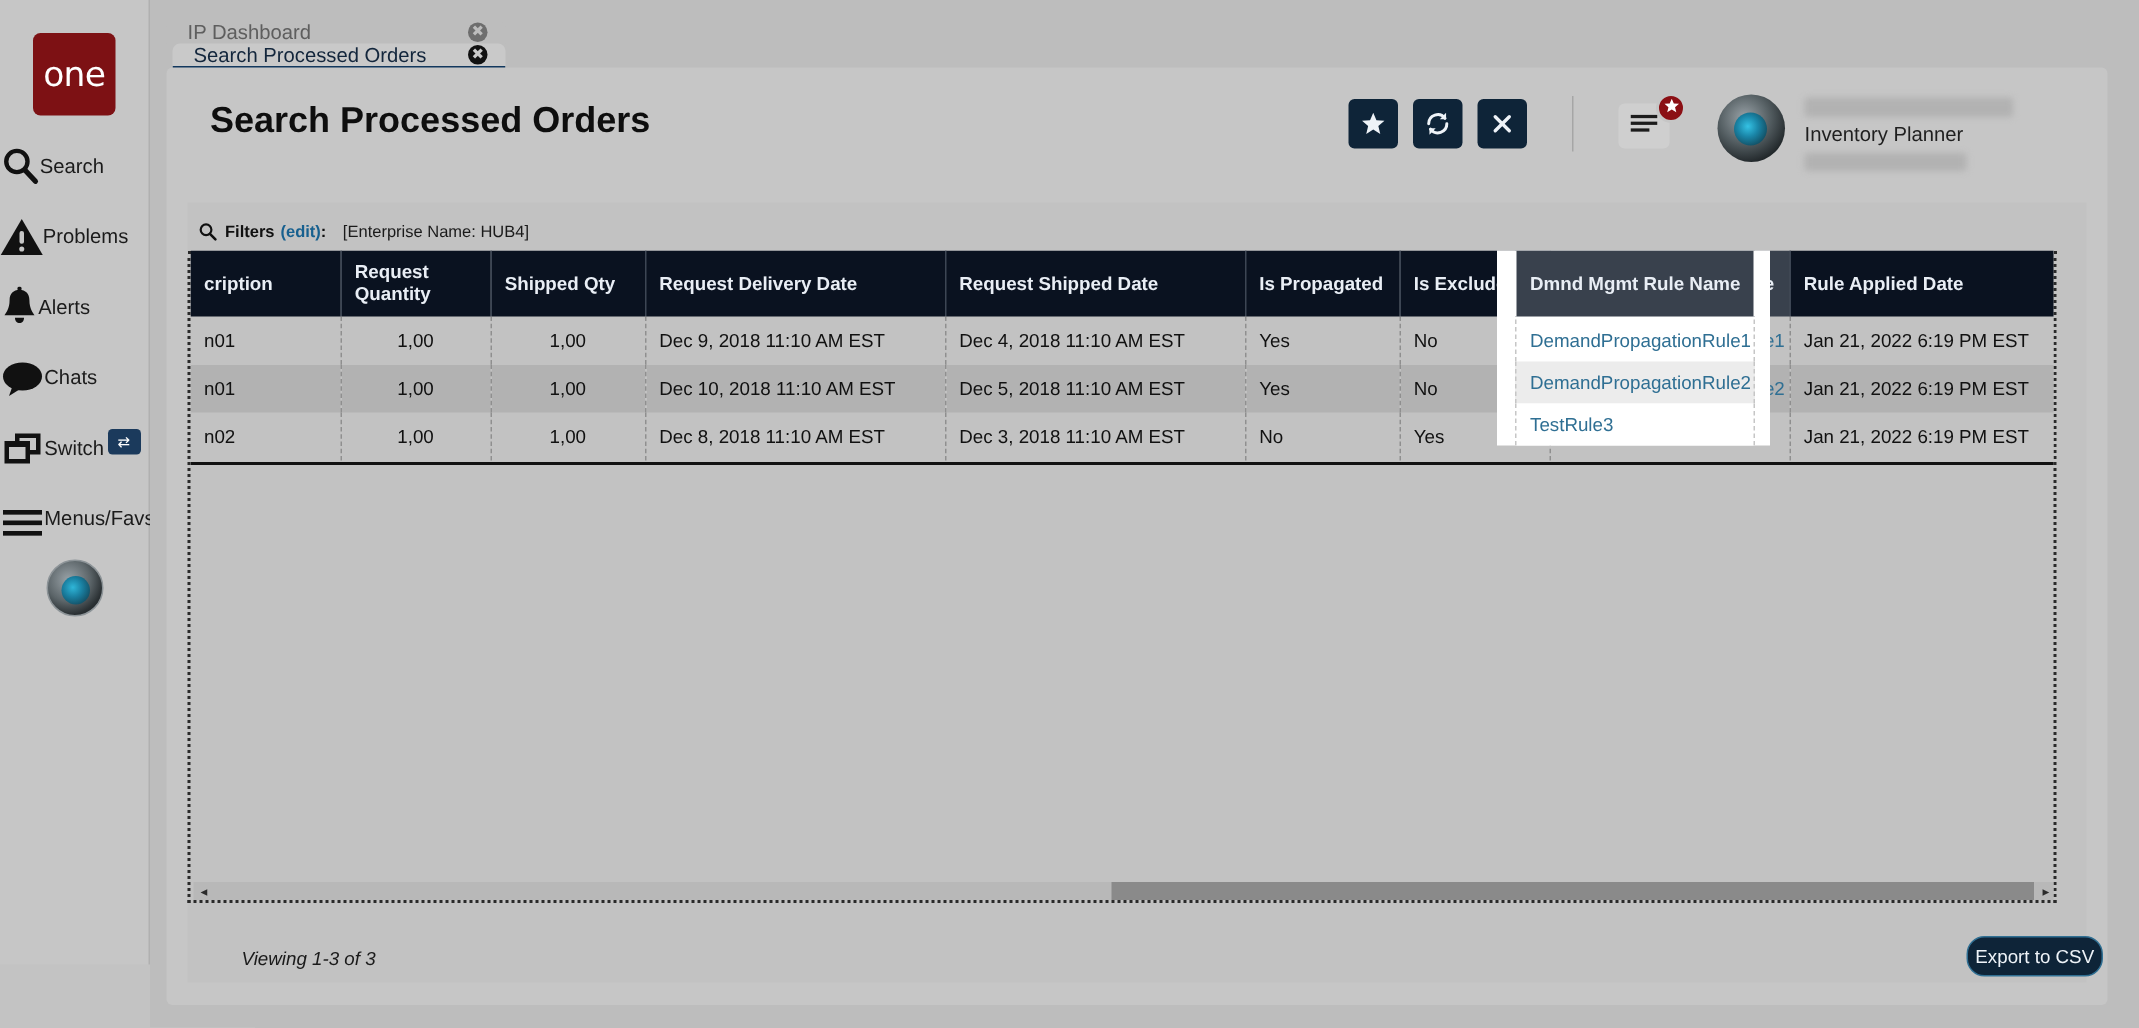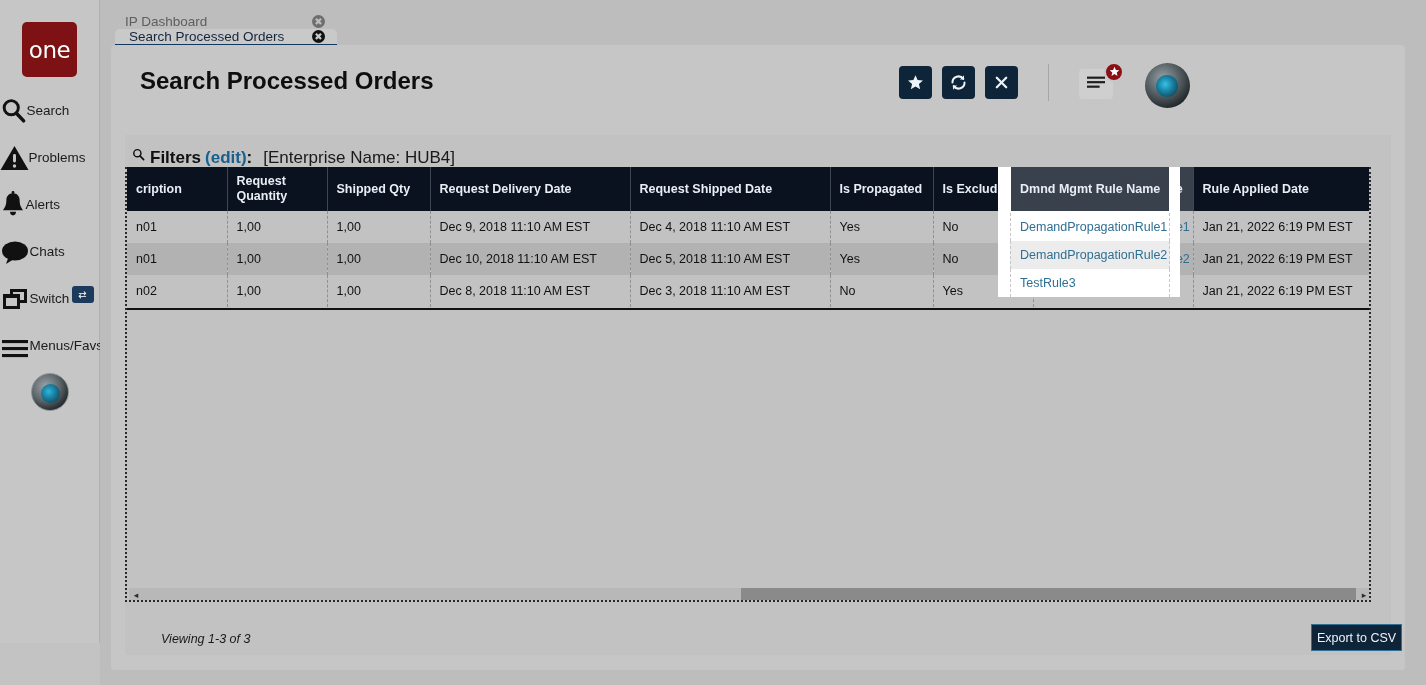--- a/index.html
+++ b/index.html
@@ -163,22 +163,22 @@
   
   #content-panel {
     position: absolute; left: 14px; top: 90px;
     width: 1266px; height: 520px;
     background: #c2c2c2;
   }
 
   
   #filters-bar {
     position: absolute; left: 7px; top: 13px;
-    display: flex; align-items: flex-start; gap: 0px;
-    font-size: 17px; white-space: nowrap;
+    display: flex; align-items: center; gap: 0px;
+    font-size: 11px; white-space: nowrap;
   }
   #filters-icon { margin-right: 5px; display: flex; align-items: center; }
   #filters-word { font-weight: bold; color: #101010; }
   #filters-edit { color: #17608f; font-weight: bold; cursor: pointer; }
   #filters-colon { font-weight: bold; color: #101010; margin-right: 11px; }
   #filters-value { color: #1a1a1a; }
 
   
   #table-wrap {
     position: absolute; left: 0px; top: 32px;
@@ -200,21 +200,21 @@
   }
   thead th.hl { background: #39414d; }
   tbody td {
     font-size: 12.5px; color: #111; height: 32px;
     padding: 0 9px; vertical-align: middle;
     border-right: 1px dashed #8f8f8f;
     white-space: nowrap; overflow: hidden;
   }
   tbody tr.odd td { background: #c2c2c2; }
   tbody tr.even td { background: #b2b2b2; }
-  tbody td.num { text-align: left; }
+  tbody td.num { text-align: center; }
   tbody td.link { color: #2f6f93; }
   #rows-underline {
     position: absolute; left: 0; top: 141px;
     width: 1246px; height: 2px; background: #111;
   }
 
   
   #col-popup {
     position: absolute; left: 871px; top: -27px;
     width: 182px; height: 157px;
@@ -250,21 +250,21 @@
 
   
   #viewing-text {
     position: absolute; left: 36px; top: 497px;
     font-size: 12.5px; color: #1a1a1a; font-style: italic;
   }
   #export-btn {
     position: absolute; left: 1186px; top: 489px;
     width: 91px; height: 27px;
     background: #0e2438; color: #eef3f8;
-    border: 1px solid #2f6f93; border-radius: 0;
+    border: 1px solid #2f6f93; border-radius: 12px;
     font-size: 12.5px; cursor: pointer;
     font-family: "Liberation Sans", sans-serif;
     display: flex; align-items: center; justify-content: center;
   }
 </style>
 </head>
 <body>
 
 <div id="left-rail">
   <div id="brand-logo">
@@ -401,20 +401,25 @@
       <div id="menus-badge">
         <span>
           <svg width="11" height="11" viewBox="0 0 20 20">
               <path d="M10 1.4 L12.5 7.2 L18.8 7.7 L14 11.8 L15.5 18 L10 14.6 L4.5 18 L6 11.8 L1.2 7.7 L7.5 7.2 Z" fill="#fff"></path>
             </svg>
         </span>
       </div>
 
       <div id="user-avatar"></div>
 
+      <div id="user-meta">
+        <div id="redact-name" class="redacted"></div>
+        <div id="user-role">Inventory Planner</div>
+        <div id="redact-org" class="redacted"></div>
+      </div>
 
     </div>
 
     <div id="content-panel">
 
       <div id="filters-bar">
         <span id="filters-icon">
           <svg width="13" height="13" viewBox="0 0 16 16">
               <circle cx="6.6" cy="6.4" r="4.4" fill="none" stroke="#111" stroke-width="1.8"></circle>
               <line x1="9.8" y1="9.7" x2="14.3" y2="14.3" stroke="#111" stroke-width="2.1" stroke-linecap="round"></line>

